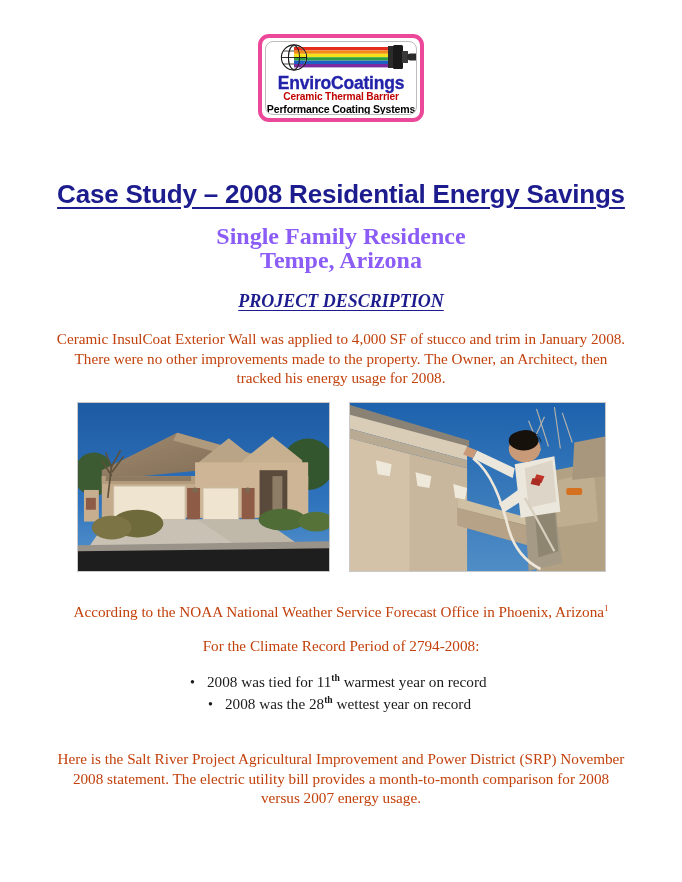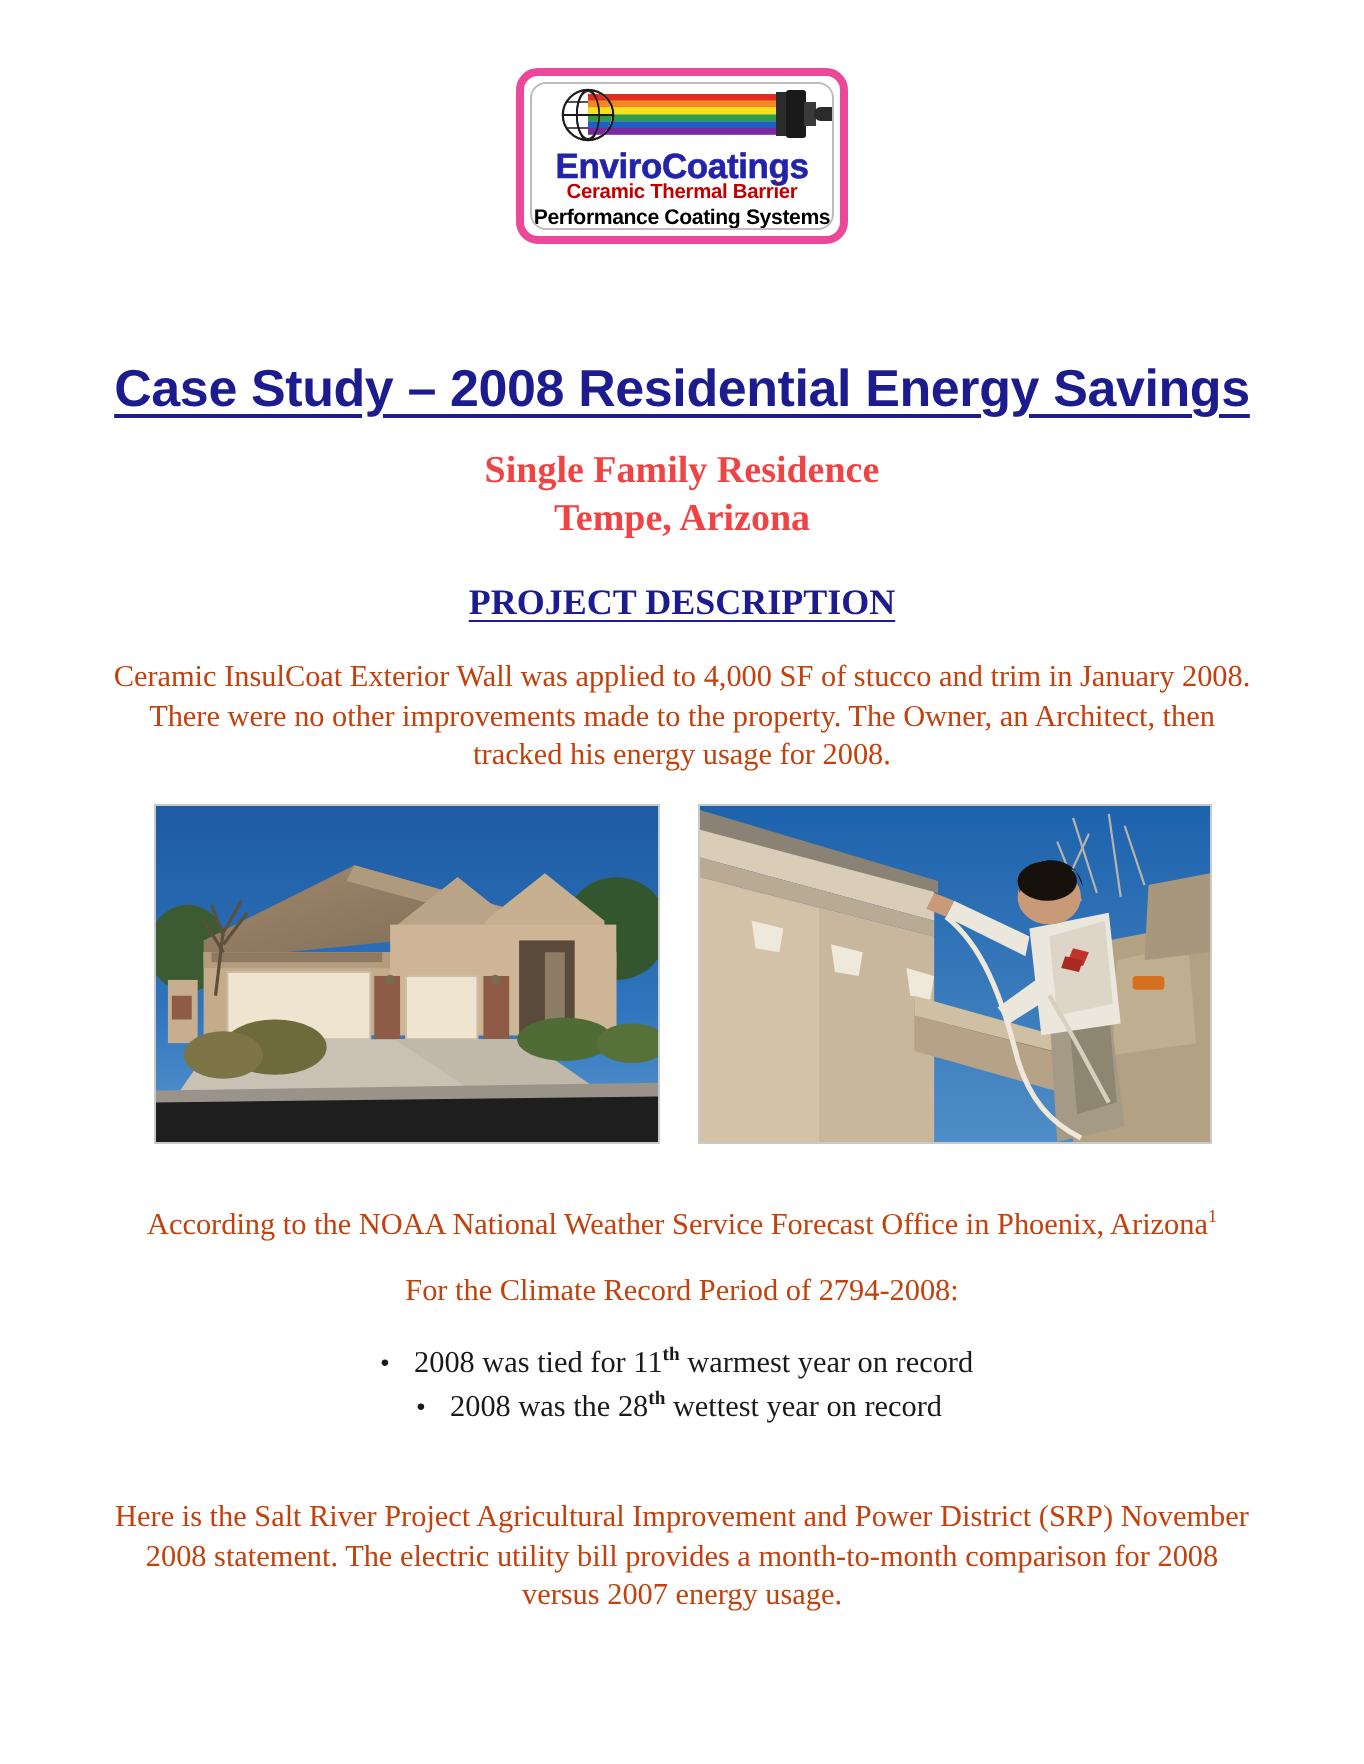--- a/index.html
+++ b/index.html
@@ -98,35 +98,36 @@
     text-decoration: underline;
     text-underline-offset: 4px;
     letter-spacing: -0.2px;
     margin-top: 12px;
   }
   .residence {
     position: absolute;
     left: 0; right: 0;
     top: 224px;
     text-align: center;
-    font-size: 19px;
+    font-size: 24px;
     font-weight: bold;
     line-height: 24px;
-    color: #ef4444;
+    color: #8b5cf6;
   }
   .section-head {
     position: absolute;
     left: 0; right: 0;
     top: 291px;
     text-align: center;
     font-size: 18px;
     font-weight: bold;
     color: #1c1c8e;
     text-decoration: underline;
     text-underline-offset: 3px;
+    font-style: italic;
   }
 
   
   .para {
     position: absolute;
     left: 55px;
     width: 572px;
     text-align: center;
     font-size: 15.2px;
     line-height: 19.5px;

